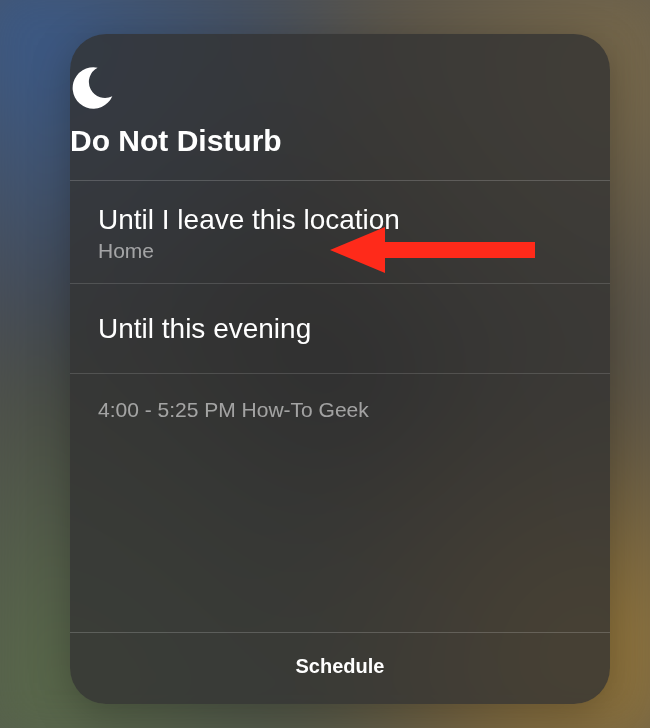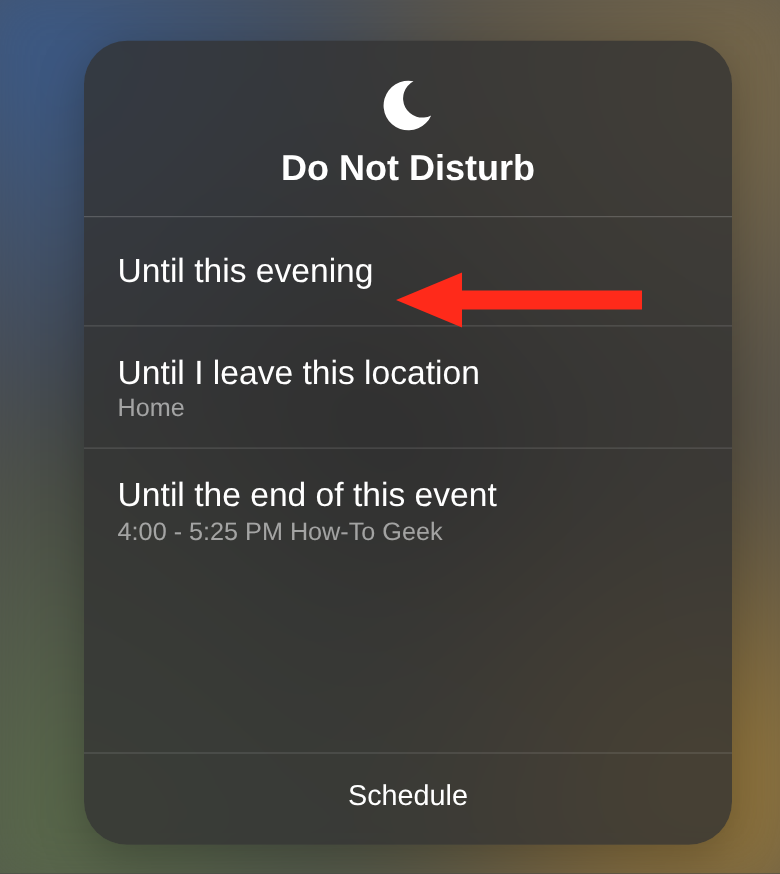--- a/index.html
+++ b/index.html
@@ -40,21 +40,20 @@
       box-shadow: 0 10px 40px rgba(0,0,0,0.25);
       display: flex;
       flex-direction: column;
       overflow: hidden;
       color: #fff;
     }
 
     .header {
       display: flex;
       flex-direction: column;
-      align-items: center;
       padding: 30px 0 22px 0;
       border-bottom: 1px solid rgba(255,255,255,0.18);
     }
 
     .moon-icon {
       width: 46px;
       height: 46px;
       margin-bottom: 14px;
     }
 
@@ -103,23 +102,23 @@
     }
 
     .footer {
       border-top: 1px solid rgba(255,255,255,0.18);
       text-align: center;
       padding: 22px 0 26px 0;
       cursor: pointer;
     }
 
     .footer-label {
-      font-size: 24px;
+      font-size: 20px;
       color: #fff;
-      font-weight: 400;
+      font-weight: 700;
     }
 
     .arrow-annotation {
       position: absolute;
       top: 223px;
       left: 330px;
       width: 210px;
       height: 54px;
       pointer-events: none;
     }
@@ -138,31 +137,30 @@
                  A45 45 0 1 0 92 70
                  A34 34 0 1 1 60 8 Z" fill="#ffffff"></path>
       </svg>
     </span>
     <div class="title">Do Not Disturb</div>
   </div>
 
   <div class="options">
 
 
+    <div class="option">
+      <span class="option-label">Until I leave this location</span>
+      <span class="option-sublabel">Home</span>
+    </div>
+
     <div class="option tall">
       <span class="option-label">Until this evening</span>
     </div>
 
     <div class="option">
-      <span class="option-label">Until I leave this location</span>
-      <span class="option-sublabel">Home</span>
-    </div>
-
-    <div class="option">
-      <span class="option-label">Until the end of this event</span>
       <span class="option-sublabel">4:00 - 5:25 PM How-To Geek</span>
     </div>
 
   </div>
 
   <div class="footer">
     <span class="footer-label">Schedule</span>
   </div>
 
 </div>

